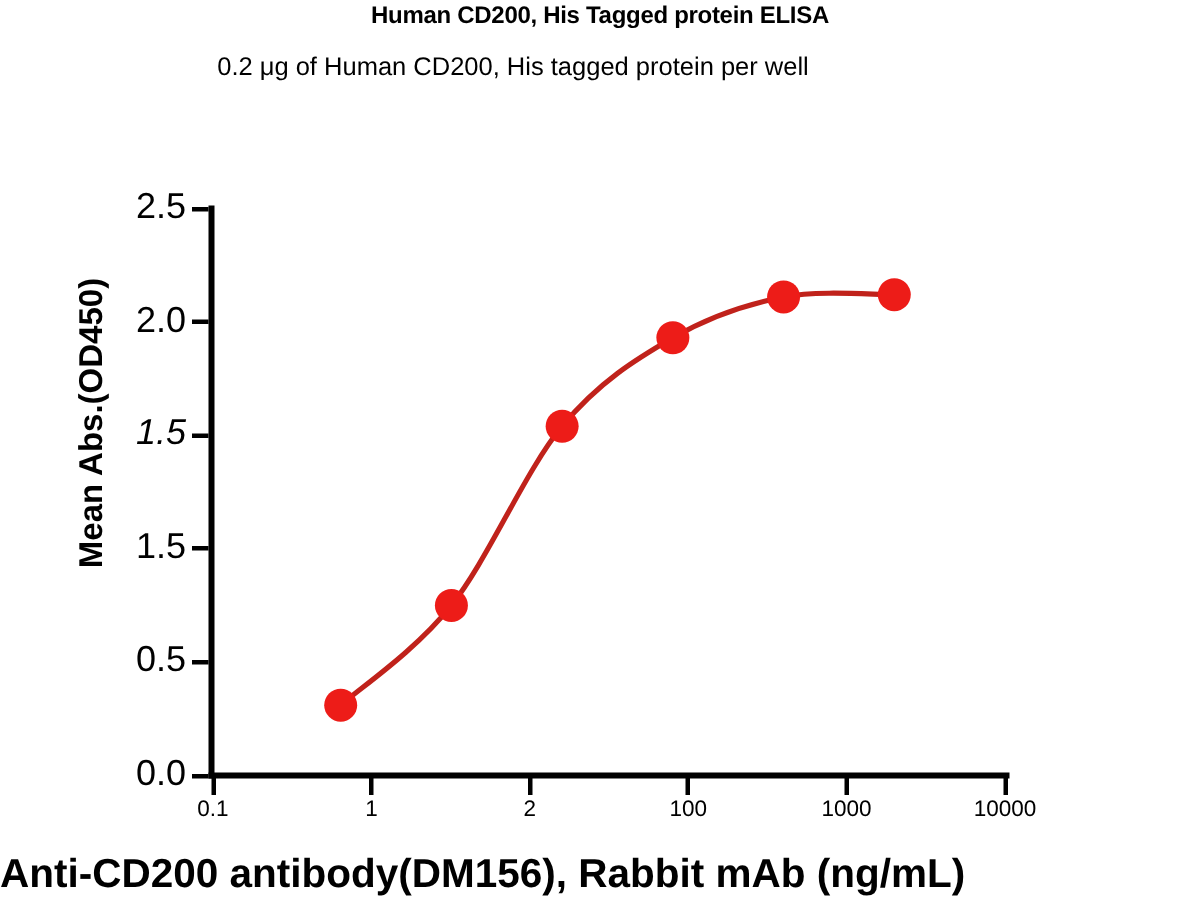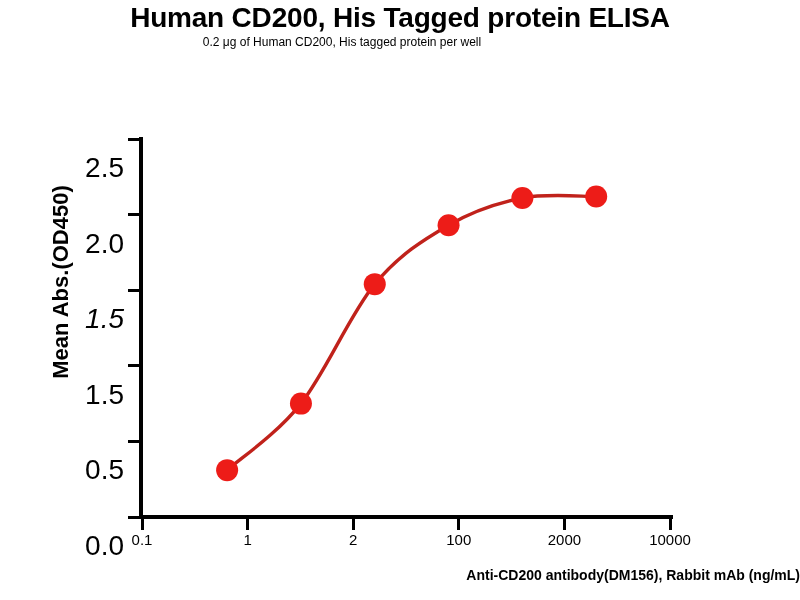--- a/index.html
+++ b/index.html
@@ -22,32 +22,32 @@
     background: #ffffff;
   }
 
   
   #title {
     position: absolute;
     left: 0;
     top: 2px;
     width: 800px;
     text-align: center;
-    font-size: 28px;
+    font-size: 16px;
     font-weight: bold;
     letter-spacing: -0.2px;
     white-space: nowrap;
   }
   #subtitle {
     position: absolute;
     left: 0;
     top: 35px;
     width: 684px;
     text-align: center;
-    font-size: 12px;
+    font-size: 17px;
     font-weight: normal;
     white-space: nowrap;
   }
 
   
   #ylabel {
     position: absolute;
     left: 0;
     top: 0;
     width: 430px;
@@ -58,22 +58,22 @@
     font-weight: bold;
     text-align: center;
     line-height: 34px;
     white-space: nowrap;
   }
   #xlabel {
     position: absolute;
     left: 0;
     top: 567px;
     width: 800px;
-    text-align: right;
-    font-size: 14px;
+    text-align: left;
+    font-size: 27px;
     font-weight: bold;
     white-space: nowrap;
   }
   #spine-left {
     position: absolute;
     left: 139px;
     top: 137px;
     width: 4px;
     height: 382px;
     background: #000000;
@@ -92,24 +92,23 @@
     width: 11px;
     height: 3px;
     background: #000000;
     left: 128px;
   }
   .ytick-label {
     position: absolute;
     right: 0;
     width: 62px;
     text-align: right;
-    font-size: 28px;
+    font-size: 24px;
     font-weight: normal;
     white-space: nowrap;
-    margin-top: 28px;
   }
   .xtick {
     position: absolute;
     width: 3px;
     height: 12px;
     background: #000000;
     top: 518px;
   }
   .xtick-label {
     position: absolute;
@@ -160,21 +159,21 @@
   <div id="xticks-layer">
       <div class="xtick" style="left: 140.5px;"></div>
       <div class="xtick-label" style="left: 82px; width: 120px;">0.1</div>
       <div class="xtick" style="left: 246.1px;"></div>
       <div class="xtick-label" style="left: 187.6px; width: 120px;">1</div>
       <div class="xtick" style="left: 351.7px;"></div>
       <div class="xtick-label" style="left: 293.2px; width: 120px;">2</div>
       <div class="xtick" style="left: 457.3px;"></div>
       <div class="xtick-label" style="left: 398.8px; width: 120px;">100</div>
       <div class="xtick" style="left: 562.9px;"></div>
-      <div class="xtick-label" style="left: 504.4px; width: 120px;">2000</div>
+      <div class="xtick-label" style="left: 504.4px; width: 120px;">1000</div>
       <div class="xtick" style="left: 668.5px;"></div>
       <div class="xtick-label" style="left: 610px; width: 120px;">10000</div>
     </div>
 
   <svg id="curve-svg" viewBox="0 0 800 600">
     <path id="fit-curve" fill="none" stroke-width="3.4" stroke-linecap="round" d="M 227.13 470.13 C 239.43 459.04, 276.34 434.60, 300.94 403.60 C 325.55 372.60, 350.15 313.89, 374.76 284.15 C 399.36 254.42, 423.96 239.55, 448.57 225.18 C 473.17 210.82, 497.77 202.76, 522.38 197.97 C 546.98 193.18, 583.89 196.71, 596.19 196.46" stroke="#C0221B"></path>
     <g id="markers">
         <circle cx="227.13" cy="470.13" r="11" fill="#ED1C18"></circle>
         <circle cx="300.94" cy="403.60" r="11" fill="#ED1C18"></circle>
         <circle cx="374.76" cy="284.15" r="11" fill="#ED1C18"></circle>

